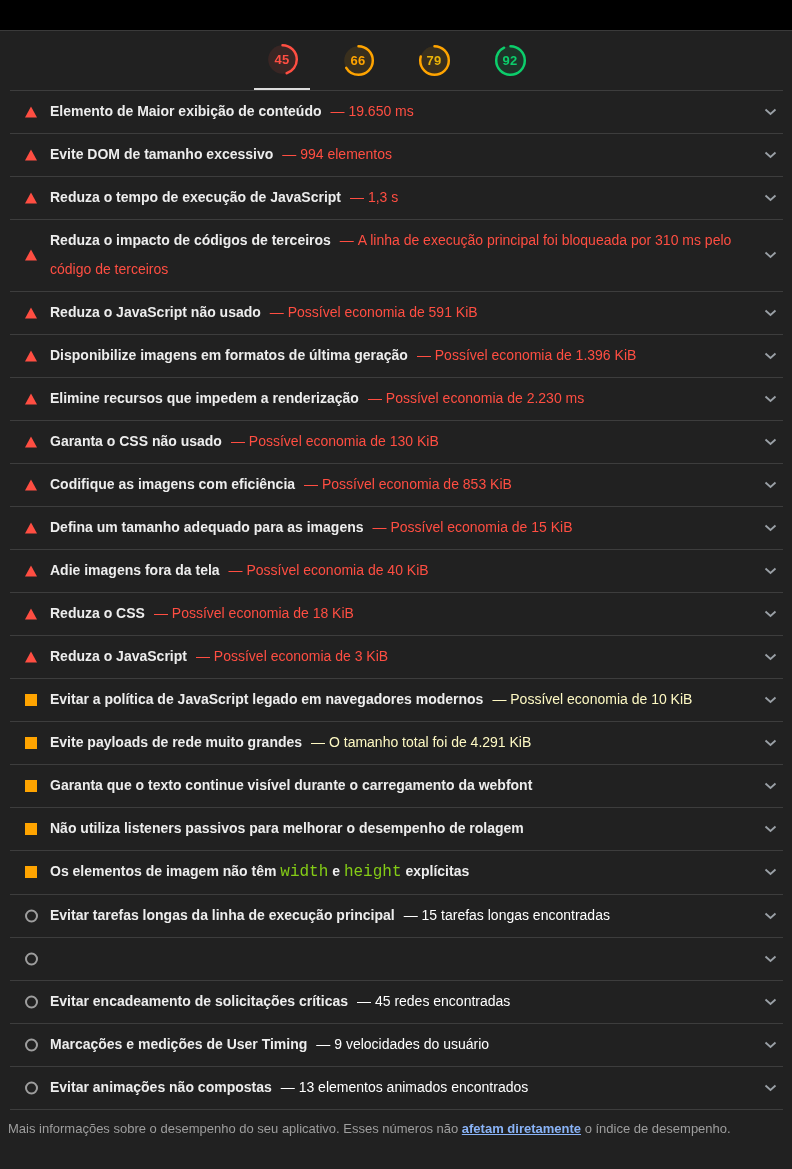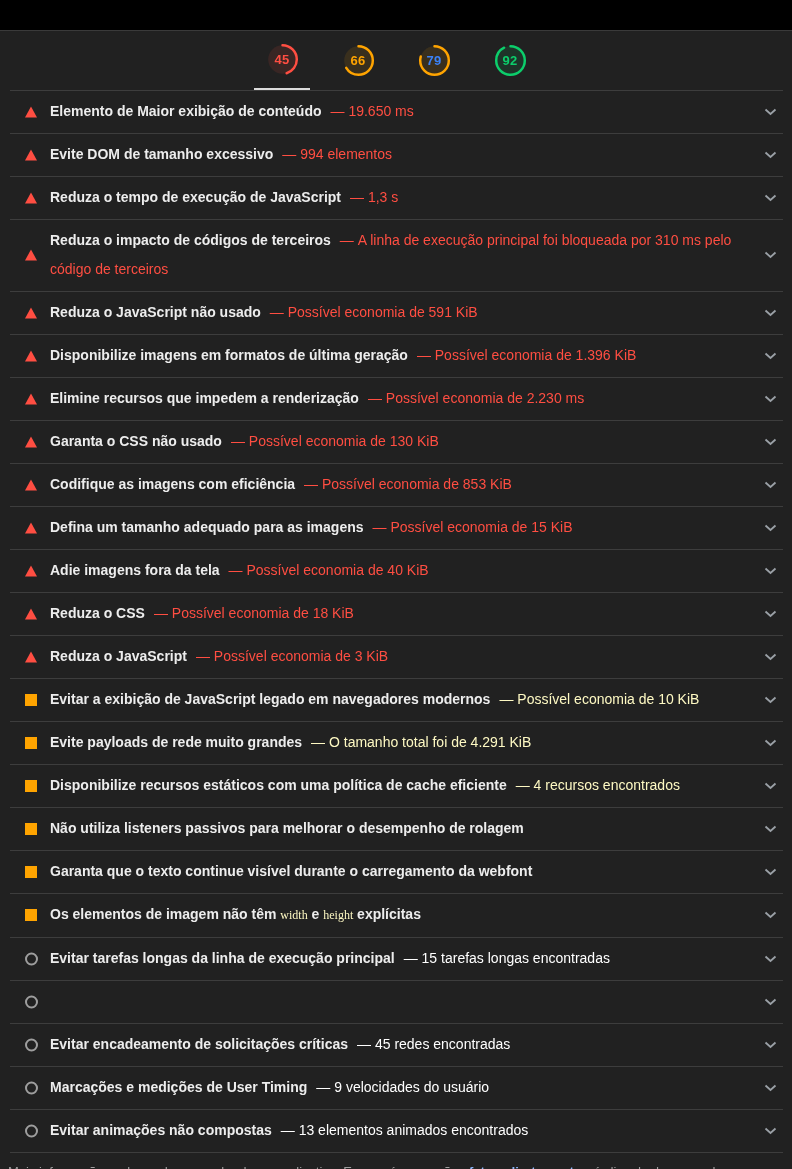--- a/index.html
+++ b/index.html
@@ -28,21 +28,21 @@
   .a-icon.fail{width:0;height:0;border-left:6.5px solid transparent;border-right:6.5px solid transparent;
     border-bottom:11px solid #ff4e42}
   .a-icon.average{width:12px;height:12px;background:#ffa400}
   .a-icon.info{width:9px;height:9px;border:2.5px solid #9e9e9e;border-radius:50%;background:transparent}
   .audit-text{font-size:14px;line-height:29px;color:#ededed}
   .audit-title{font-weight:600;color:#ededed}
   .audit-display{margin-left:9px}
   .audit-display.fail{color:#ff4e42}
   .audit-display.average{color:#fef9c3}
   .audit-display.info{color:#ffffff}
-  .code{font-family:Liberation Serif, serif;font-size:12px;color:#fef9c3;font-weight:400}
+  .code{font-family:Liberation Mono, monospace;font-size:16px;color:#84cc16;font-weight:400}
   .chevron{position:absolute;right:15px;top:50%;transform:translateY(-50%);display:flex}
   
   .footer{position:relative;min-height:36px;padding:11px 20px 6px 8px;box-sizing:border-box;
     font-size:13px;color:#9e9e9e;line-height:18px}
   .footer::before{content:"";position:absolute;left:10px;right:9px;top:0;height:1px;background:#3d3d3d}
   .footer-link{color:#8ab4f8;font-weight:600;text-decoration:underline;cursor:pointer}
 </style>
 </head>
 <body>
 
@@ -59,21 +59,21 @@
       <div class="gauge-tab">
         <svg class="gauge-svg" viewBox="0 0 120 120">
        <circle cx="60" cy="60" r="52" fill="#ffa4001c" stroke="#ffa400" stroke-width="9" stroke-linecap="round" stroke-dasharray="215.6 326.7" transform="rotate(-90 60 60)"></circle>
      </svg>
      <span class="gauge-num" style="color:#ffa400">66</span>
       </div>
       <div class="gauge-tab">
         <svg class="gauge-svg" viewBox="0 0 120 120">
        <circle cx="60" cy="60" r="52" fill="#ffa4001c" stroke="#ffa400" stroke-width="9" stroke-linecap="round" stroke-dasharray="258.1 326.7" transform="rotate(-90 60 60)"></circle>
      </svg>
-     <span class="gauge-num" style="color:#3b82f6">79</span>
+     <span class="gauge-num" style="color:#eab308">79</span>
       </div>
       <div class="gauge-tab">
         <svg class="gauge-svg" viewBox="0 0 120 120">
        <circle cx="60" cy="60" r="52" fill="#0cce6b1c" stroke="#0cce6b" stroke-width="9" stroke-linecap="round" stroke-dasharray="300.6 326.7" transform="rotate(-90 60 60)"></circle>
      </svg>
      <span class="gauge-num" style="color:#0cce6b">92</span>
       </div>
     </div>
 </header>
 
@@ -190,57 +190,48 @@
       <span class="a-icon fail"></span>
       <div class="audit-text"><span class="audit-title">Reduza o JavaScript</span><span class="audit-display fail">—&nbsp;Possível economia de 3 KiB</span></div>
       <span class="chevron">
         <svg width="13" height="8" viewBox="0 0 13 8" fill="none">
           <path d="M1.5 1.5 L6.5 6 L11.5 1.5" stroke="#9aa0a6" stroke-width="1.8" fill="none"></path>
         </svg>
       </span>
     </div>
     <div class="audit">
       <span class="a-icon average"></span>
-      <div class="audit-text"><span class="audit-title">Evitar a exibição de JavaScript legado em navegadores modernos</span><span class="audit-display average">—&nbsp;Possível economia de 10 KiB</span></div>
+      <div class="audit-text"><span class="audit-title">Evitar a política de JavaScript legado em navegadores modernos</span><span class="audit-display average">—&nbsp;Possível economia de 10 KiB</span></div>
       <span class="chevron">
         <svg width="13" height="8" viewBox="0 0 13 8" fill="none">
           <path d="M1.5 1.5 L6.5 6 L11.5 1.5" stroke="#9aa0a6" stroke-width="1.8" fill="none"></path>
         </svg>
       </span>
     </div>
     <div class="audit">
       <span class="a-icon average"></span>
       <div class="audit-text"><span class="audit-title">Evite payloads de rede muito grandes</span><span class="audit-display average">—&nbsp;O tamanho total foi de 4.291 KiB</span></div>
       <span class="chevron">
         <svg width="13" height="8" viewBox="0 0 13 8" fill="none">
           <path d="M1.5 1.5 L6.5 6 L11.5 1.5" stroke="#9aa0a6" stroke-width="1.8" fill="none"></path>
         </svg>
       </span>
     </div>
     <div class="audit">
       <span class="a-icon average"></span>
-      <div class="audit-text"><span class="audit-title">Disponibilize recursos estáticos com uma política de cache eficiente</span><span class="audit-display average">—&nbsp;4 recursos encontrados</span></div>
+      <div class="audit-text"><span class="audit-title">Garanta que o texto continue visível durante o carregamento da webfont</span></div>
       <span class="chevron">
         <svg width="13" height="8" viewBox="0 0 13 8" fill="none">
           <path d="M1.5 1.5 L6.5 6 L11.5 1.5" stroke="#9aa0a6" stroke-width="1.8" fill="none"></path>
         </svg>
       </span>
     </div>
     <div class="audit">
       <span class="a-icon average"></span>
       <div class="audit-text"><span class="audit-title">Não utiliza listeners passivos para melhorar o desempenho de rolagem</span></div>
-      <span class="chevron">
-        <svg width="13" height="8" viewBox="0 0 13 8" fill="none">
-          <path d="M1.5 1.5 L6.5 6 L11.5 1.5" stroke="#9aa0a6" stroke-width="1.8" fill="none"></path>
-        </svg>
-      </span>
-    </div>
-    <div class="audit">
-      <span class="a-icon average"></span>
-      <div class="audit-text"><span class="audit-title">Garanta que o texto continue visível durante o carregamento da webfont</span></div>
       <span class="chevron">
         <svg width="13" height="8" viewBox="0 0 13 8" fill="none">
           <path d="M1.5 1.5 L6.5 6 L11.5 1.5" stroke="#9aa0a6" stroke-width="1.8" fill="none"></path>
         </svg>
       </span>
     </div>
     <div class="audit">
       <span class="a-icon average"></span>
       <div class="audit-text"><span class="audit-title"><span>Os elementos de imagem não têm </span><span class="code">width</span><span> e </span><span class="code">height</span><span> explícitas</span></span></div>
       <span class="chevron">

